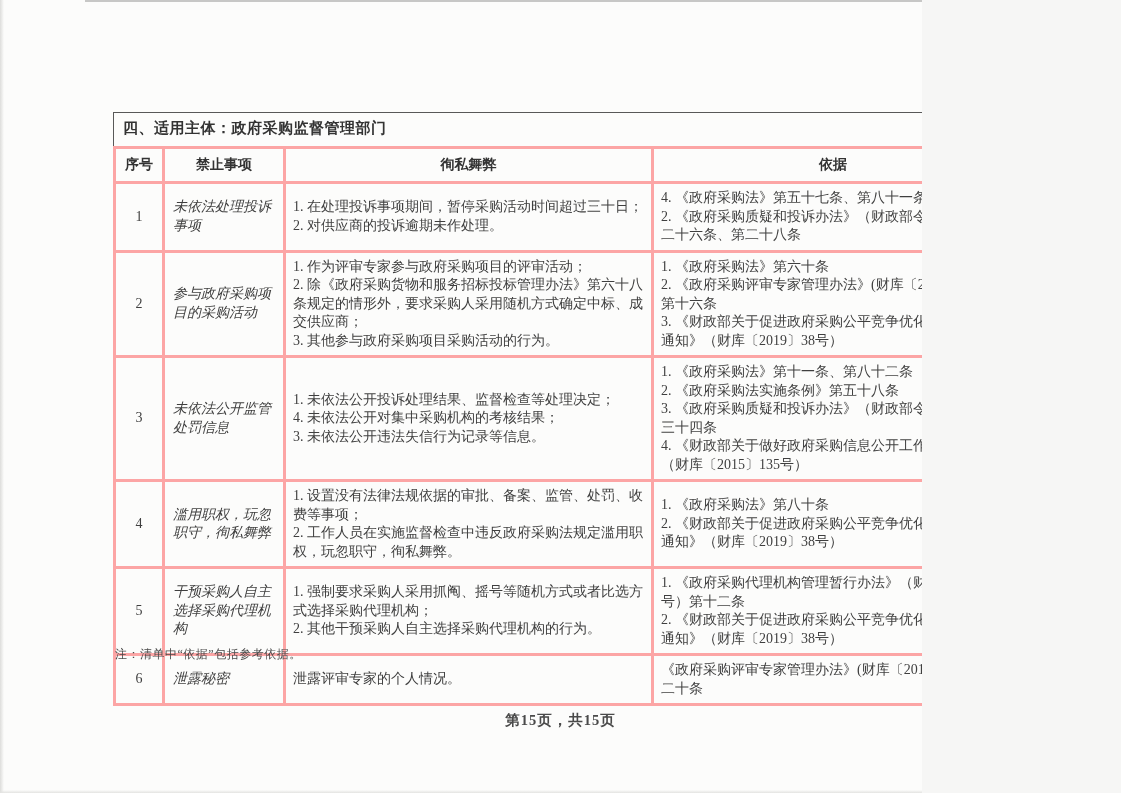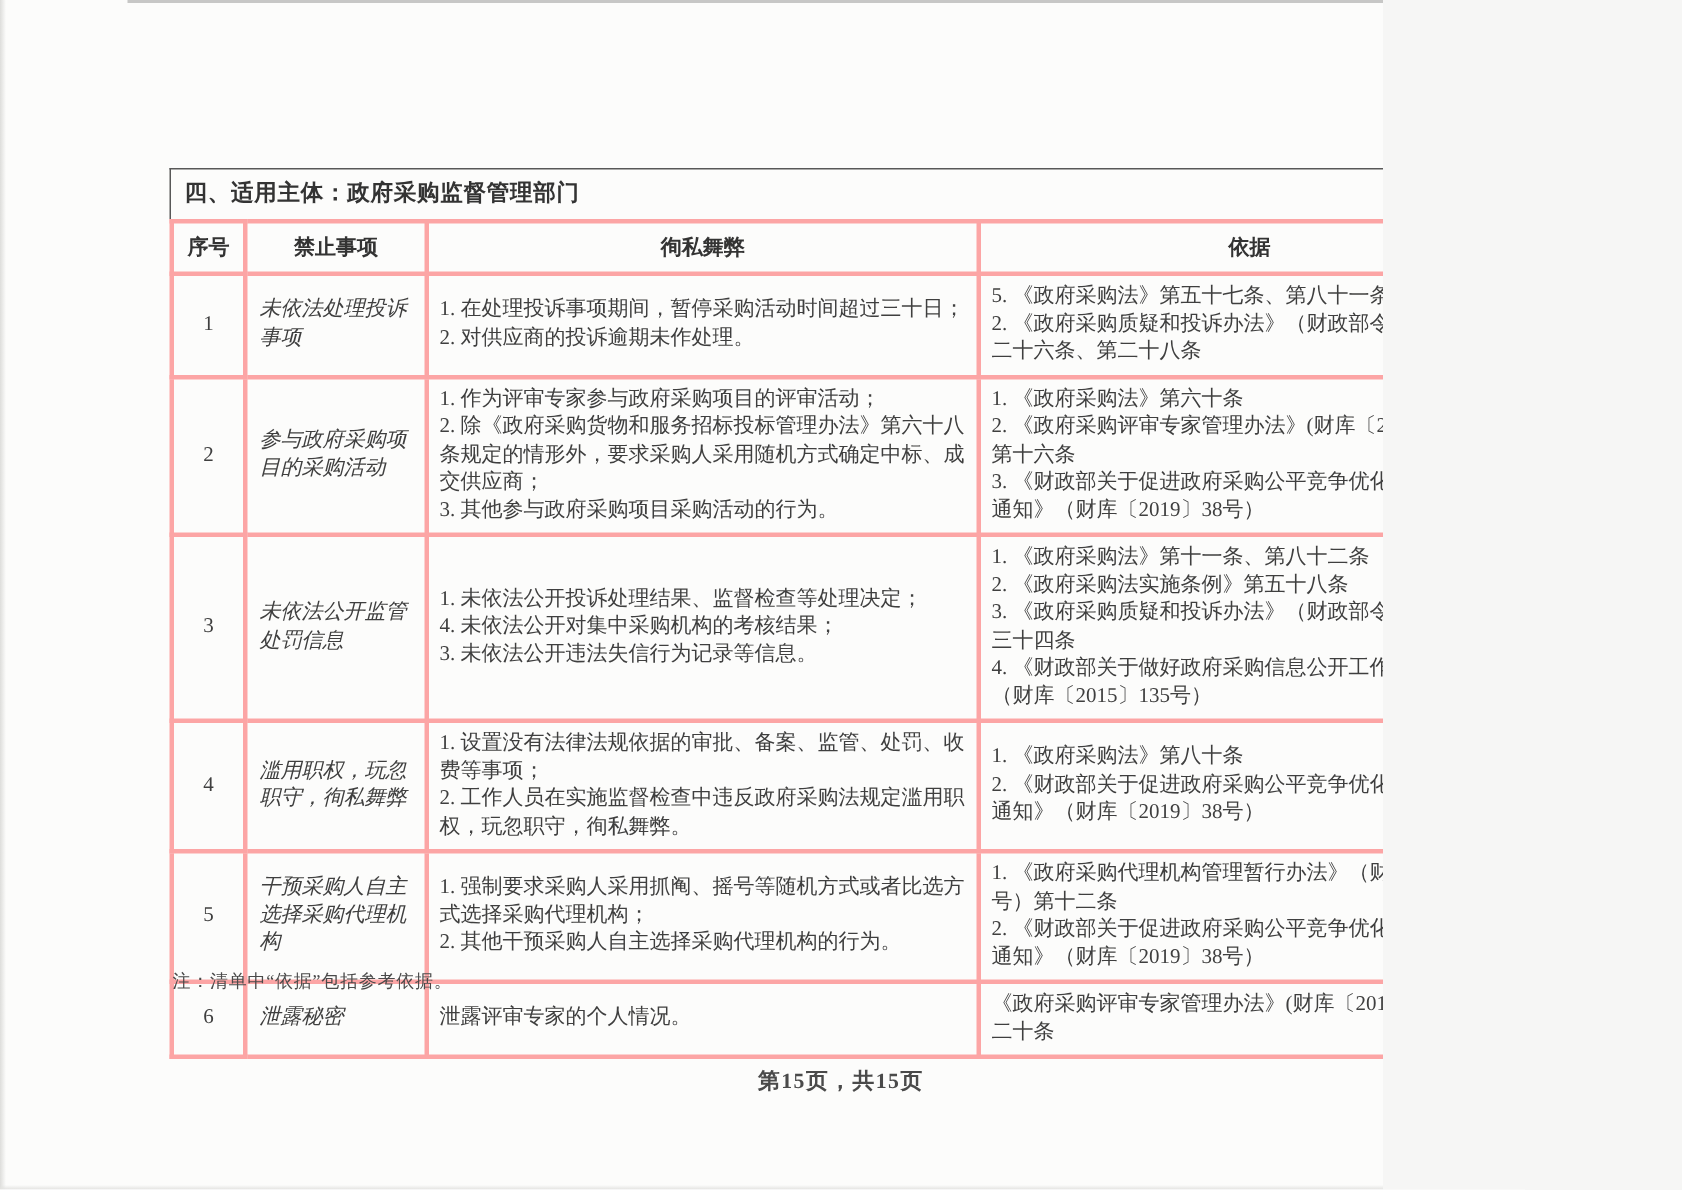--- a/index.html
+++ b/index.html
@@ -123,21 +123,21 @@
               <div class="line">1</div>
             </td>
             <td class="cell-item">
               <div class="line">未依法处理投诉事项</div>
             </td>
             <td class="cell-content">
               <div class="line">1. 在处理投诉事项期间，暂停采购活动时间超过三十日；</div>
               <div class="line">2. 对供应商的投诉逾期未作处理。</div>
             </td>
             <td class="cell-basis">
-              <div class="line">5. 《政府采购法》第五十七条、第八十一条</div>
+              <div class="line">4. 《政府采购法》第五十七条、第八十一条</div>
               <div class="line">2. 《政府采购质疑和投诉办法》（财政部令第94号）第二十六条、第二十八条</div>
             </td>
           </tr>
           <tr>
             <td class="cell-no">
               <div class="line">2</div>
             </td>
             <td class="cell-item">
               <div class="line">参与政府采购项目的采购活动</div>
             </td>

